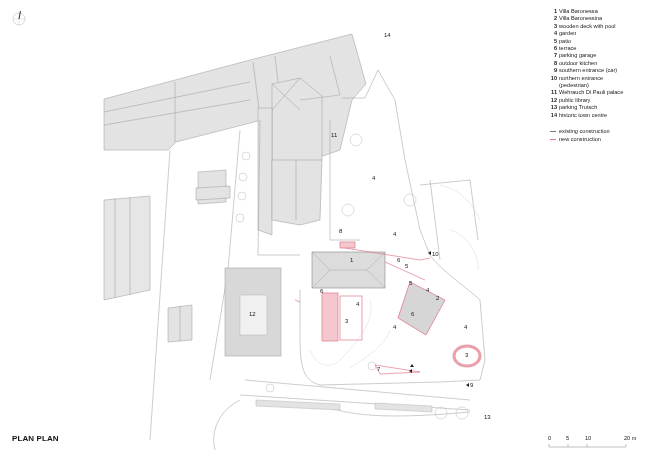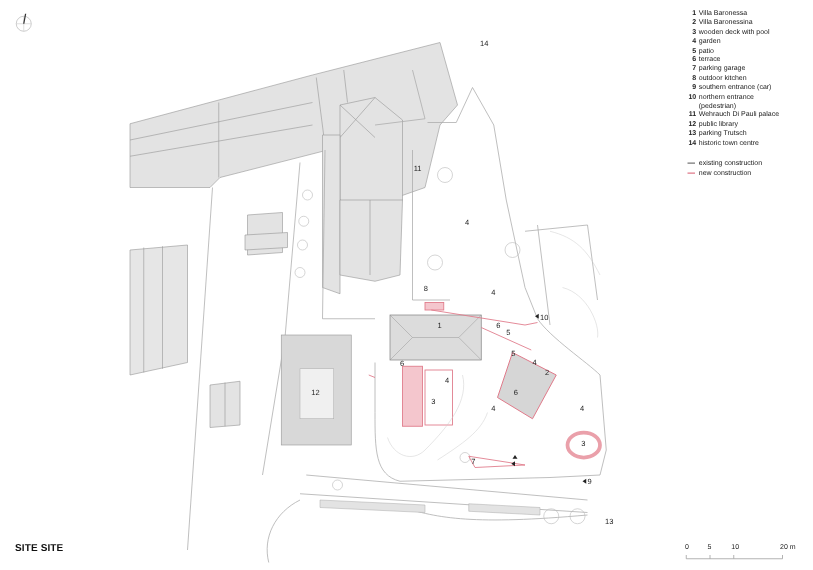--- a/index.html
+++ b/index.html
@@ -168,21 +168,21 @@
   <div class="row"><span class="num">12</span><span>public library</span></div>
   <div class="row"><span class="num">13</span><span>parking Trutsch</span></div>
   <div class="row"><span class="num">14</span><span>historic town centre</span></div>
 </div>
 
 <div class="legend-lines">
   <div><span class="ln"></span><span>existing construction</span></div>
   <div><span class="ln new"></span><span>new construction</span></div>
 </div>
 
-<div class="title">SITE SITE</div>
+<div class="title">PLAN PLAN</div>
 
 <div class="scale">
   <span style="left:0">0</span>
   <span style="left:18px">5</span>
   <span style="left:37px">10</span>
   <span style="left:76px">20 m</span>
   <svg style="position:absolute;left:0;top:8px" width="96" height="6">
     <polyline points="1,1 1,4 20,4 20,1" fill="none" stroke="#999" stroke-width="0.6"></polyline>
     <polyline points="20,4 39,4 39,1" fill="none" stroke="#999" stroke-width="0.6"></polyline>
     <polyline points="39,4 78,4 78,1" fill="none" stroke="#999" stroke-width="0.6"></polyline>

